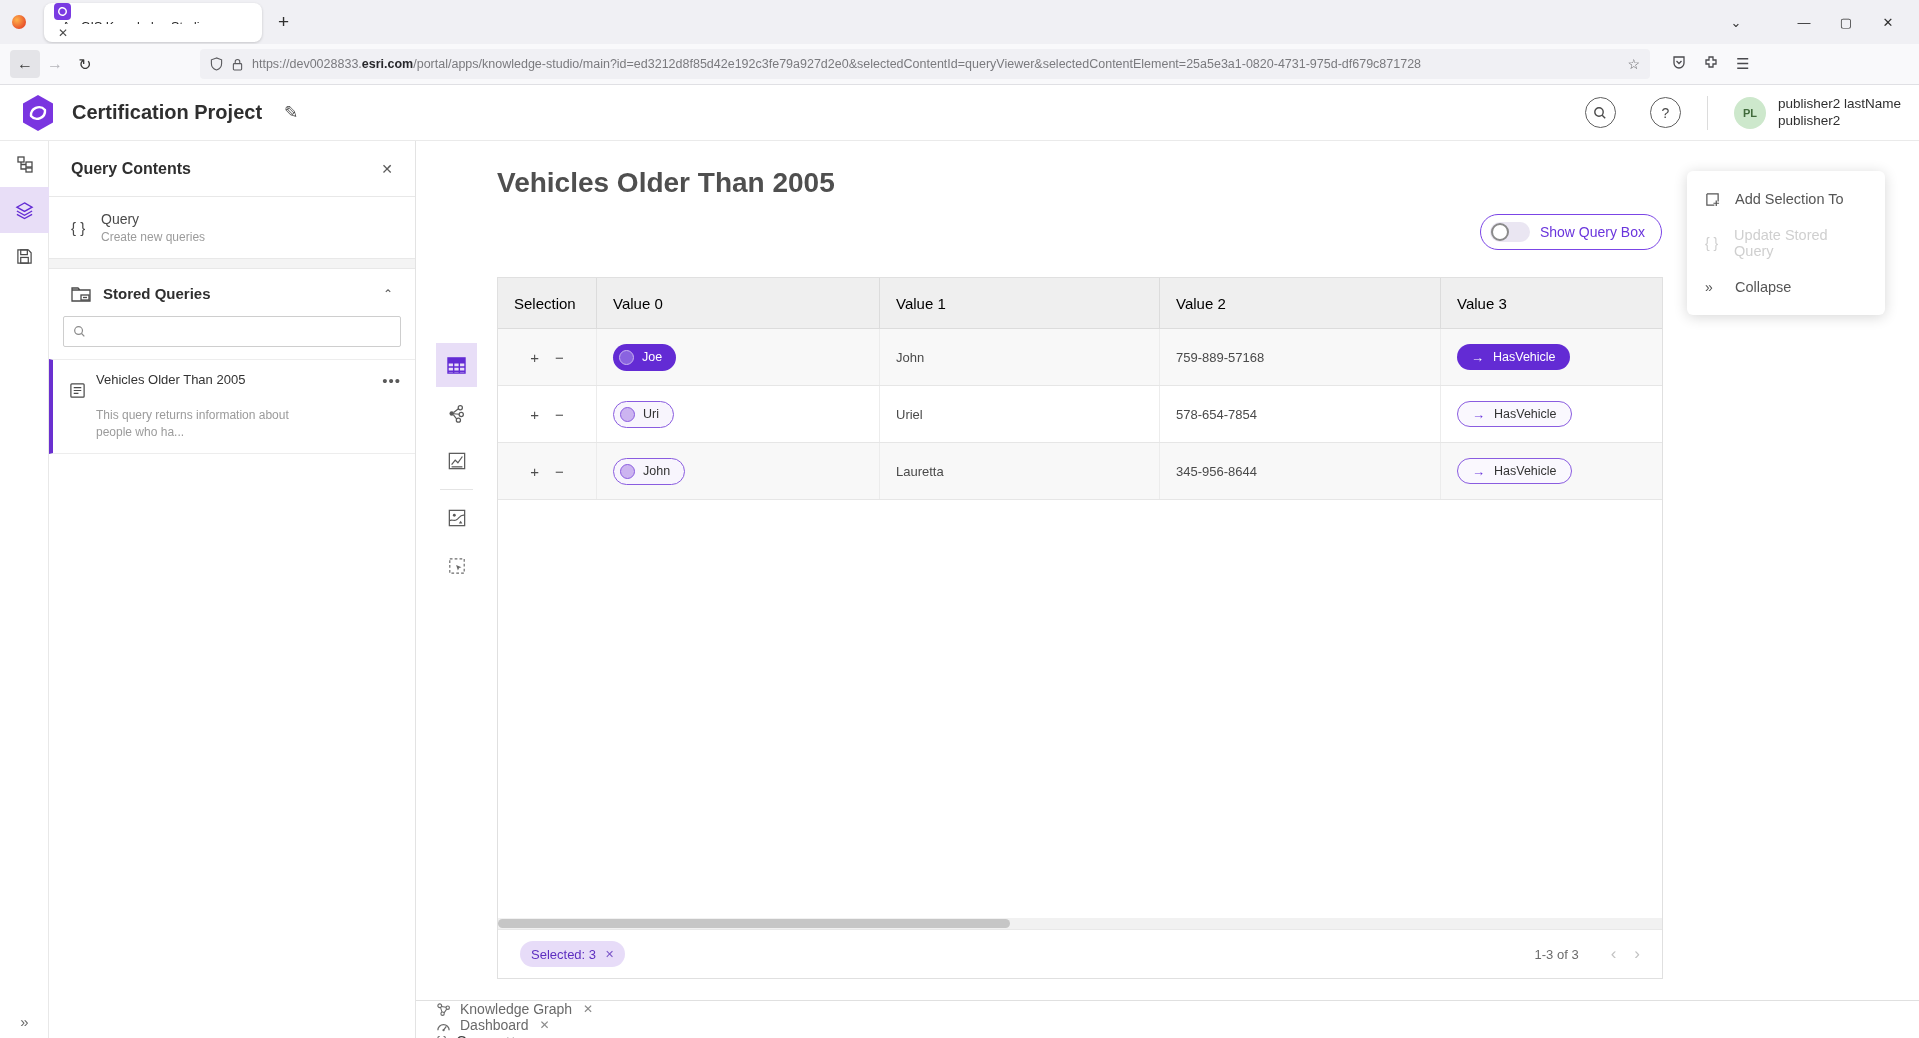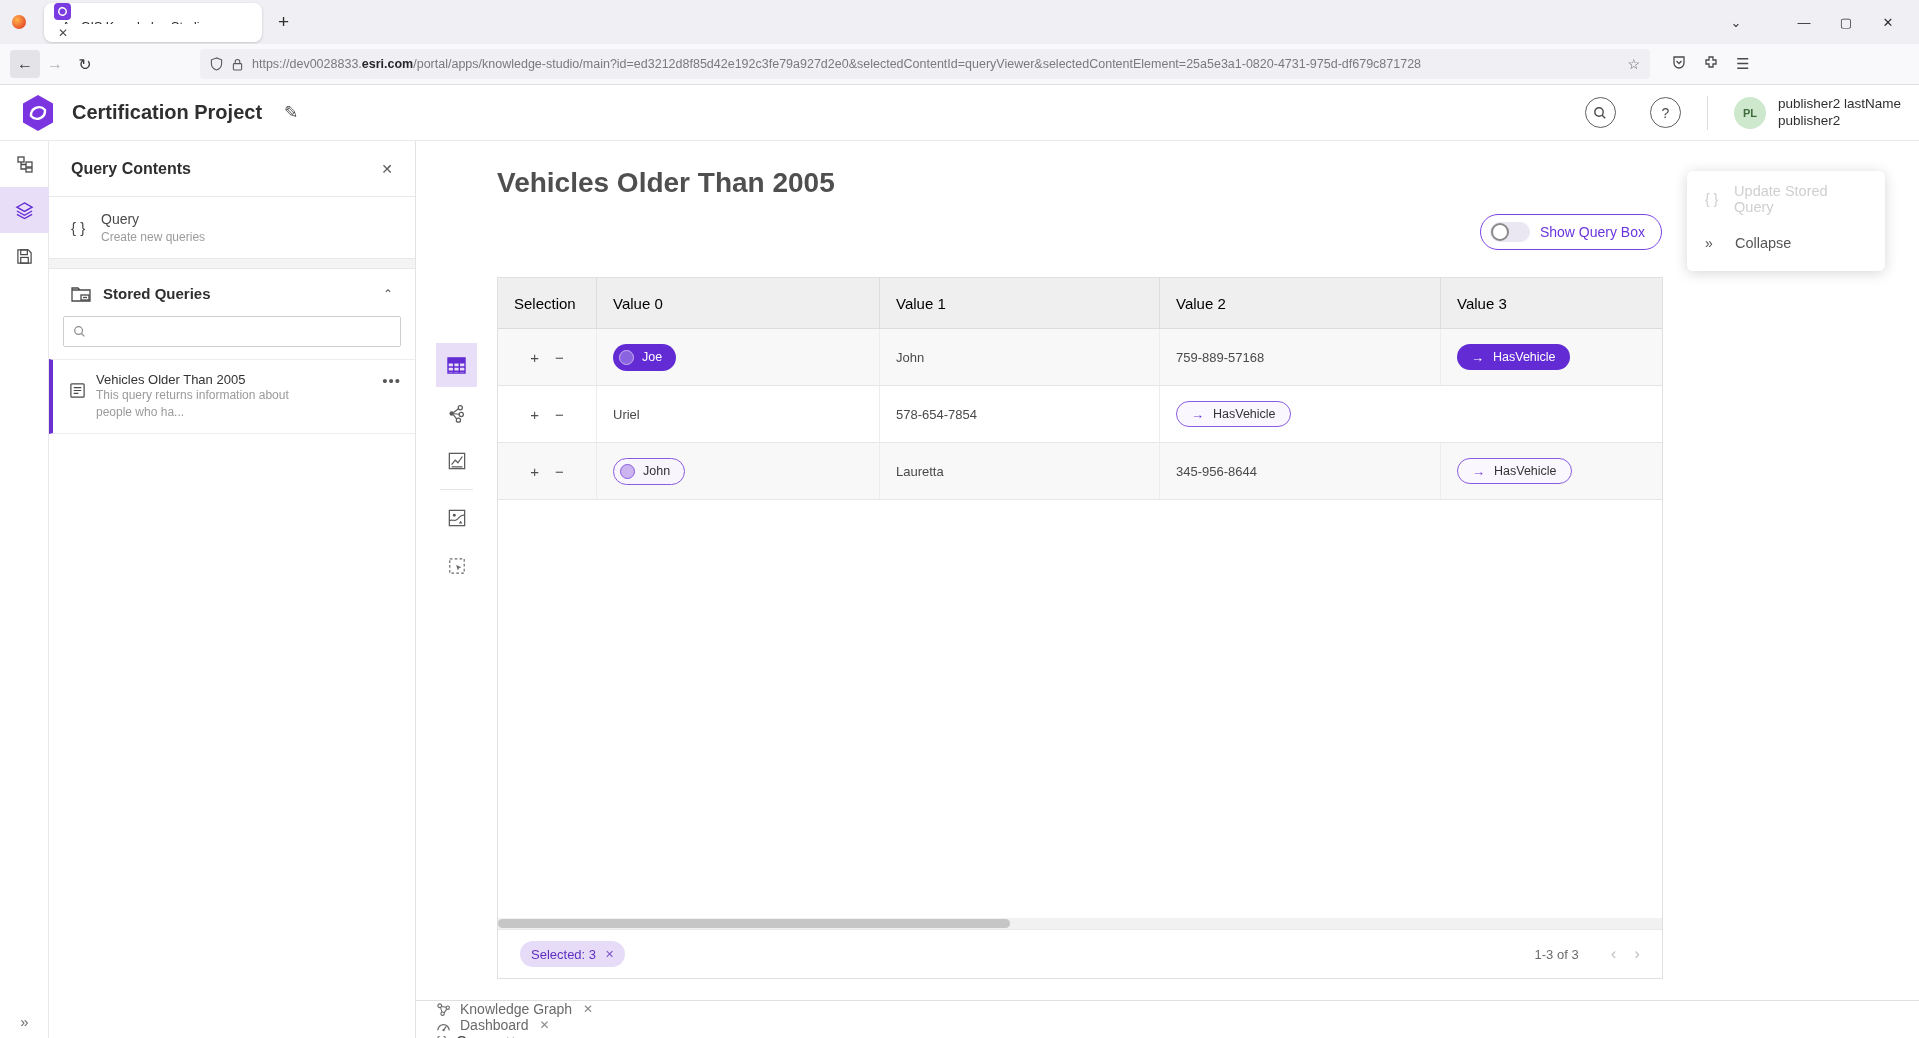--- a/index.html
+++ b/index.html
@@ -57,21 +57,21 @@
   .sp-item-sub { font-size:12px; color:#9b9b9b; margin-top:3px; }
   .sp-gap { height:10px; background:#f4f4f4; border-bottom:1px solid #e8e8e8; }
   .sq-head { display:flex; align-items:center; padding:16px 22px 10px 22px; }
   .sq-head-label { font-size:15px; font-weight:600; color:#2f2f2f; flex:1; margin-left:12px; }
   .sq-chevron { color:#5a5a5a; font-size:12px; }
   .searchbox { margin:4px 14px 12px 14px; height:31px; border:1px solid #cecece; border-radius:2px; display:flex; align-items:center; padding:0 9px; background:#fff; }
   .searchbox input { border:none; outline:none; background:transparent; font-size:13px; flex:1; margin-left:8px; color:#333; }
   .stored-item { display:flex; padding:12px 14px 12px 10px; border-left:4px solid #6a30d0; border-top:1px solid #ededed; border-bottom:1px solid #ededed; background:#fff; }
   .stored-ico { color:#4a4a4a; margin:10px 10px 0 6px; }
   .stored-title { font-size:13px; color:#333; }
-  .stored-desc { font-size:12px; color:#9b9b9b; line-height:1.4; margin-top:0; width:196px; }
+  .stored-desc { font-size:12px; color:#9b9b9b; line-height:1.4; margin-top:20px; width:196px; }
   .stored-dots { margin-left:auto; color:#5a5a5a; font-size:15px; letter-spacing:1px; }
 
   
   .main { position:absolute; left:416px; top:141px; width:1503px; height:897px; background:#fff; }
   .viewtools { position:absolute; left:20px; top:202px; width:41px; }
   .vt-item { width:41px; height:44px; display:flex; align-items:center; justify-content:center; color:#5a5a5a; margin-bottom:4px; }
   .vt-item.active { background:#e8def7; color:#632bd4; }
   .vt-div { height:1px; background:#e4e4e4; margin:6px 4px; }
   .page-title { position:absolute; left:81px; top:26px; font-size:28px; font-weight:600; color:#4f4f4f; }
   .page-desc { position:absolute; left:81px; top:78px; font-size:14.5px; color:#4a4a4a; }
@@ -356,20 +356,26 @@
             <span>HasVehicle</span>
           </span>
         </div>
     </div>
 
     <div class="tgrid trow">
       <div class="td selcell">
           <span>+</span>
           <span>−</span>
         </div>
+      <div class="td">
+          <span class="epill outline">
+            <span class="dot"></span>
+            <span>Uri</span>
+          </span>
+        </div>
       <div class="td">Uriel</div>
       <div class="td">578-654-7854</div>
       <div class="td">
           <span class="rpill outline">
             <span class="arr">→</span>
             <span>HasVehicle</span>
           </span>
         </div>
     </div>
 
@@ -437,20 +443,30 @@
     </div>
     <div class="btab2 active">
       <span class="ticon" style="font-size:12px;">{ }</span>
       <span>Query</span>
       <span class="tclose">✕</span>
     </div>
   </div>
 </div>
 
 <div class="ctxmenu">
+  <div class="ctx-item">
+    <span class="cicon">
+      <svg width="15" height="15" viewBox="0 0 16 16">
+          <path d="M2 2h12v8" fill="none" stroke="currentColor" stroke-width="1.3"></path>
+          <path d="M2 2v12h8" fill="none" stroke="currentColor" stroke-width="1.3"></path>
+          <path d="M12 9v6M9 12h6" stroke="currentColor" stroke-width="1.3"></path>
+        </svg>
+    </span>
+    <span>Add Selection To</span>
+  </div>
   <div class="ctx-item disabled">
     <span class="cicon">{ }</span>
     <span>Update Stored Query</span>
   </div>
   <div class="ctx-item">
     <span class="cicon">»</span>
     <span>Collapse</span>
   </div>
 </div>
 

